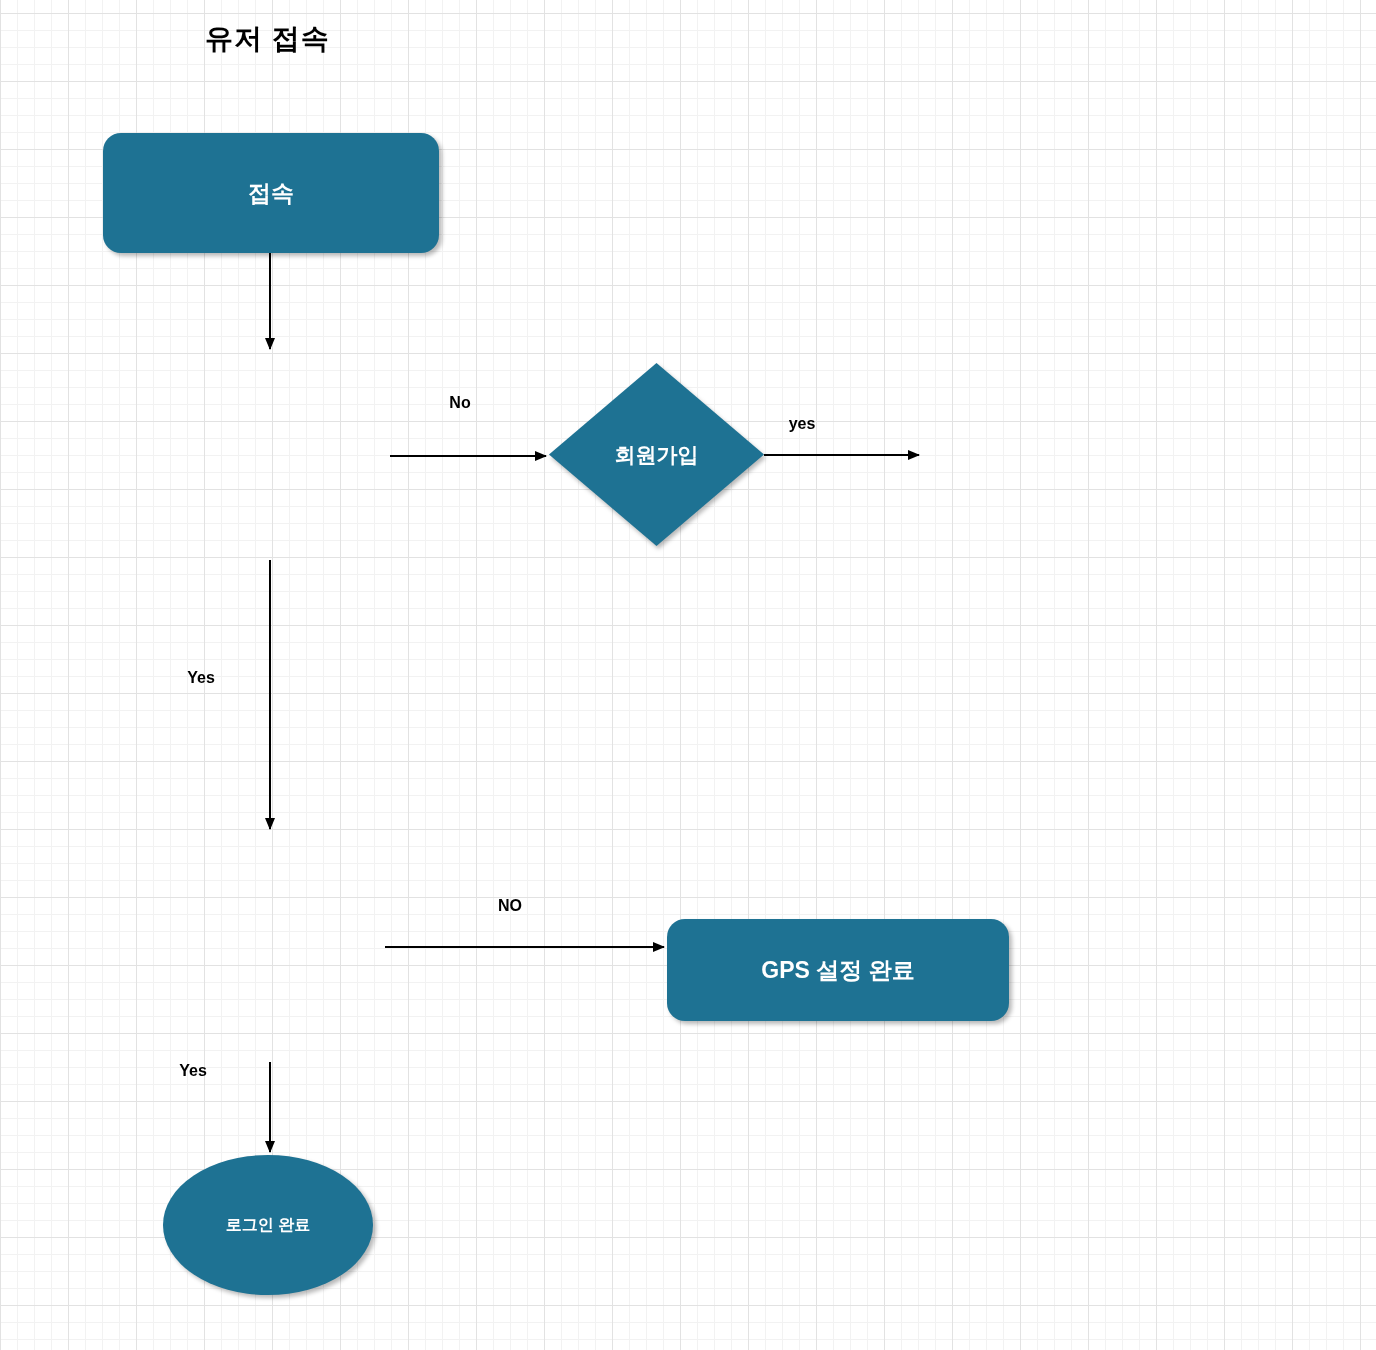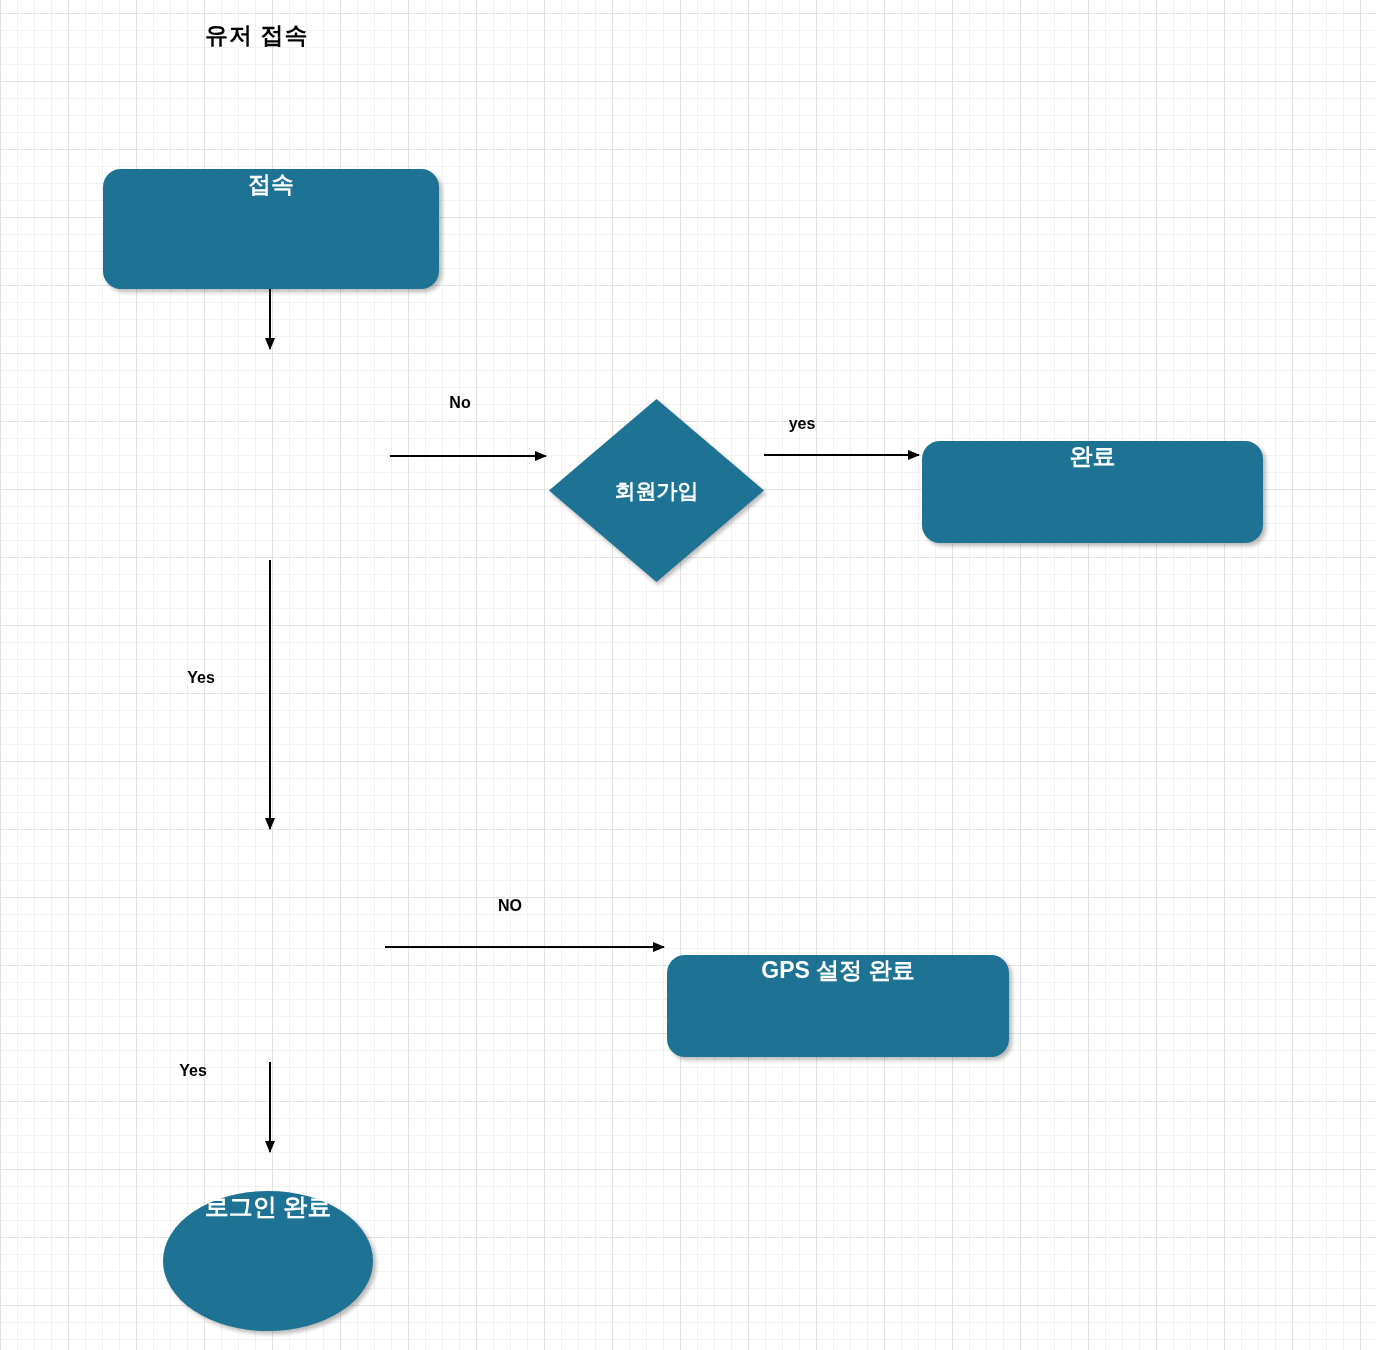--- a/index.html
+++ b/index.html
@@ -24,40 +24,40 @@
       linear-gradient(90deg, var(--grid-major) 1px, transparent 1px),
       linear-gradient(var(--grid-minor) 1px, transparent 1px),
       linear-gradient(90deg, var(--grid-minor) 1px, transparent 1px);
     background-size:68px 68px,68px 68px,17px 17px,17px 17px;
     background-position:0 13px,0 0,0 13px,0 0;
     overflow:hidden;
   }
 
   .diagram-title{
     position:absolute;left:205px;top:20px;
-    font-size:23px;font-weight:800;color:var(--label-color);
+    font-size:28px;font-weight:800;color:var(--label-color);
     letter-spacing:1px;white-space:nowrap;
   }
 
   .node{
     position:absolute;
-    display:flex;align-items:flex-start;justify-content:center;
-    color:var(--shape-text);font-weight:700;text-align:center;margin-top:36px;
+    display:flex;align-items:center;justify-content:center;
+    color:var(--shape-text);font-weight:700;text-align:center;
   }
   .process{
     background:var(--shape-fill);
     border-radius:18px;
     box-shadow:3px 3px 4px rgba(0,0,0,0.28);
     font-size:23px;
   }
   .terminator{
     background:var(--shape-fill);
     border-radius:50%;
     box-shadow:3px 3px 4px rgba(0,0,0,0.28);
-    font-size:24px;
+    font-size:16px;
   }
   .diamond{
     filter:drop-shadow(2px 3px 2px rgba(0,0,0,0.28));
     background:transparent;
   }
   .diamond .shape{
     width:100%;height:100%;
     background:var(--shape-fill);
     clip-path:polygon(50% 0, 100% 50%, 50% 100%, 0 50%);
     display:flex;align-items:center;justify-content:center;
@@ -115,23 +115,20 @@
     <span>접속</span>
   </div>
 
 
   <div class="node diamond" id="node-signup">
     <div class="shape">
       <span>회원가입</span>
     </div>
   </div>
 
-  <div class="node process" id="node-done">
-    <span>완료</span>
-  </div>
 
 
   <div class="node process" id="node-gps-done">
     <span>GPS 설정 완료</span>
   </div>
 
   <div class="node terminator" id="node-login-done">
     <span>로그인 완료</span>
   </div>
 

